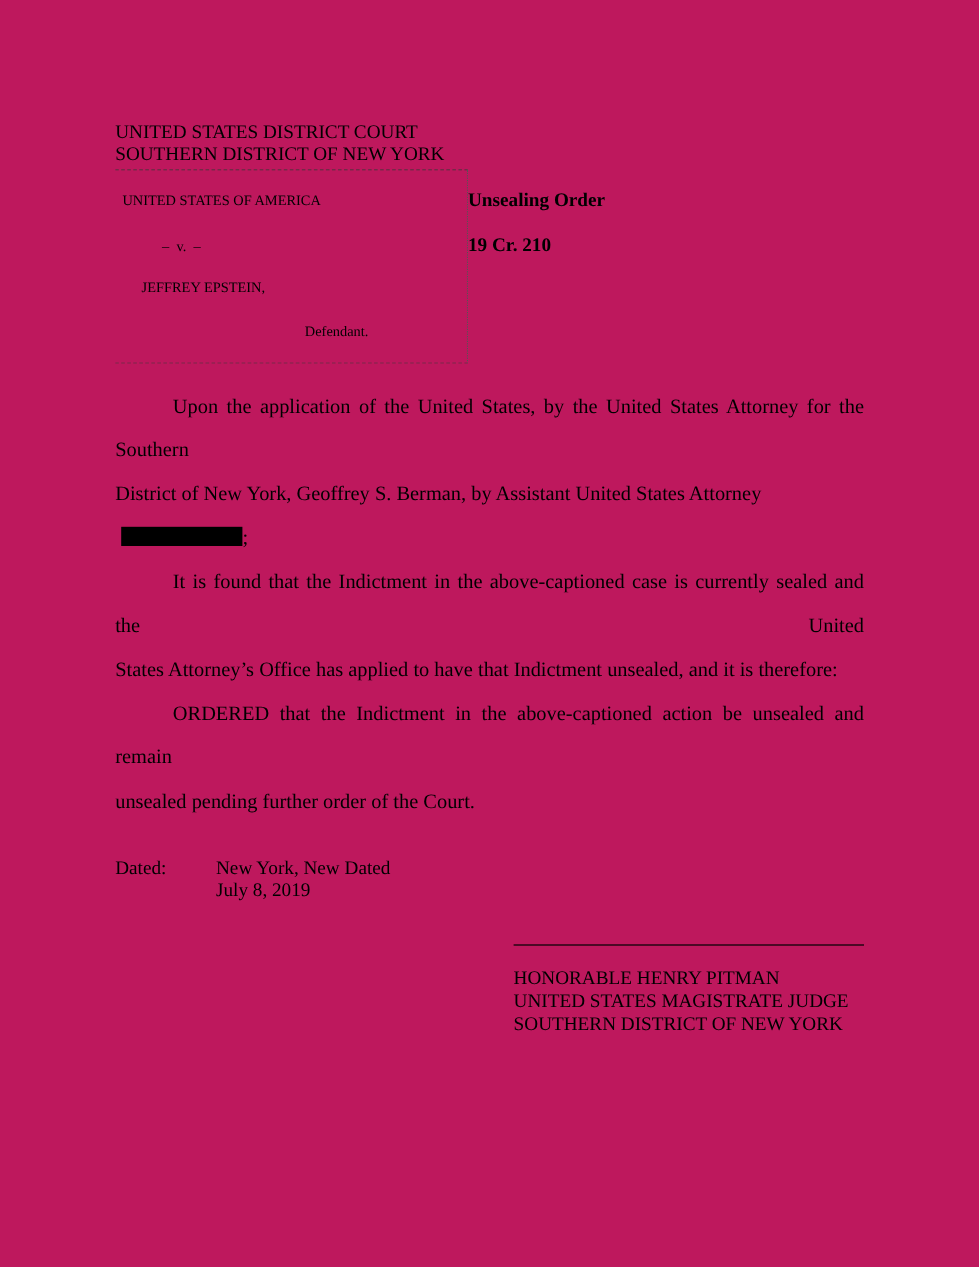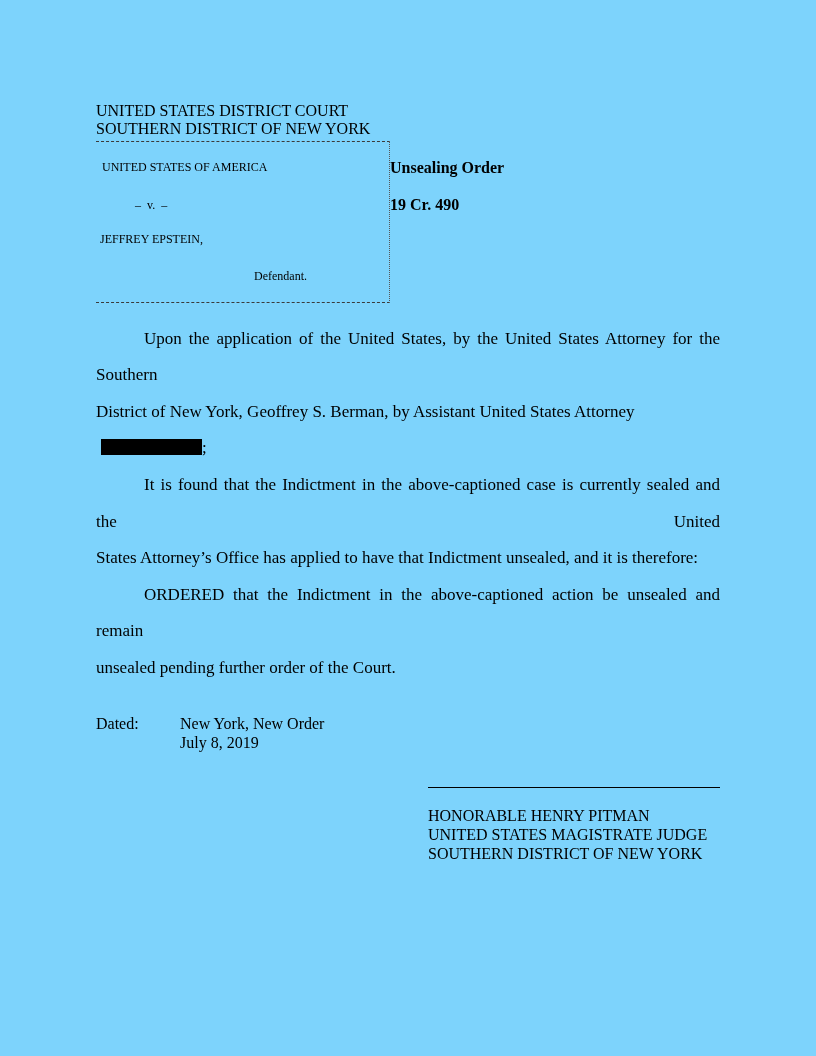--- a/index.html
+++ b/index.html
@@ -23,21 +23,21 @@
     box-sizing: border-box;
     border-top: 1px dashed #3a3a3a;
     border-bottom: 1px dashed #3a3a3a;
     border-right: 1px dotted #555555;
     padding: 16px 0 16px 0;
     font-size: 12px; line-height: 19px;
     flex-shrink: 0;
   }
   .cap-plaintiff { margin-left: 6px; }
   .cap-versus   { margin-left: 39px; margin-top: 19px; white-space: pre; }
-  .cap-defendant{ margin-left: 4px;  margin-top: 15px; }
+  .cap-defendant{ margin-left: 22px;  margin-top: 15px; }
   .cap-deflabel { margin-left: 158px; margin-top: 18px; }
 
   .case-col { flex: 1; font-weight: bold; font-size: 16px; line-height: 19px; padding-top: 17px; }
   .case-number { margin-top: 18px; }
 
   .body-block { margin-top: 18px; font-size: 17px; }
   .bl { line-height: 36.6px; }
   .jfull { text-align: justify; text-align-last: justify; }
   .ind { text-indent: 48px; }
   .redaction-box {
@@ -55,54 +55,54 @@
     margin-left: 332px;
     width: 292px;
     border-top: 1px solid #000000;
     padding-top: 18px;
     font-size: 16px; line-height: 19px;
   }
 </style>
 </head>
 <body>
 
-<div class="page" style="background: #7dd3fc; color: rgb(0, 0, 0);">
+<div class="page" style="background: #be185d; color: rgb(0, 0, 0);">
   <div class="content">
 
     <div class="court-header">
       <div>UNITED STATES DISTRICT COURT</div>
       <div>SOUTHERN DISTRICT OF NEW YORK</div>
     </div>
 
     <div class="caption-row">
       <div class="caption-box">
         <div class="cap-plaintiff">UNITED STATES OF AMERICA</div>
         <div class="cap-versus">–  v.  –</div>
         <div class="cap-defendant">JEFFREY EPSTEIN,</div>
         <div class="cap-deflabel">Defendant.</div>
       </div>
       <div class="case-col">
         <div class="case-title">Unsealing Order</div>
-        <div class="case-number">19 Cr. 490</div>
+        <div class="case-number">19 Cr. 210</div>
       </div>
     </div>
 
     <div class="body-block">
       <div class="bl jfull ind">Upon the application of the United States, by the United States Attorney for the Southern</div>
       <div class="bl"><span>District of New York, Geoffrey S. Berman, by Assistant United States Attorney</span><span class="redaction-box" style="background: rgb(0, 0, 0);"></span><span>;</span></div>
       <div class="bl jfull ind">It is found that the Indictment in the above-captioned case is currently sealed and the United</div>
       <div class="bl">States Attorney’s Office has applied to have that Indictment unsealed, and it is therefore:</div>
       <div class="bl jfull ind">ORDERED that the Indictment in the above-captioned action be unsealed and remain</div>
       <div class="bl">unsealed pending further order of the Court.</div>
     </div>
 
     <div class="dated-row">
       <div class="dated-label">Dated:</div>
       <div>
-        <div>New York, New Order</div>
+        <div>New York, New Dated</div>
         <div>July 8, 2019</div>
       </div>
     </div>
 
     <div class="sig-block">
       <div>HONORABLE HENRY PITMAN</div>
       <div>UNITED STATES MAGISTRATE JUDGE</div>
       <div>SOUTHERN DISTRICT OF NEW YORK</div>
     </div>
 

